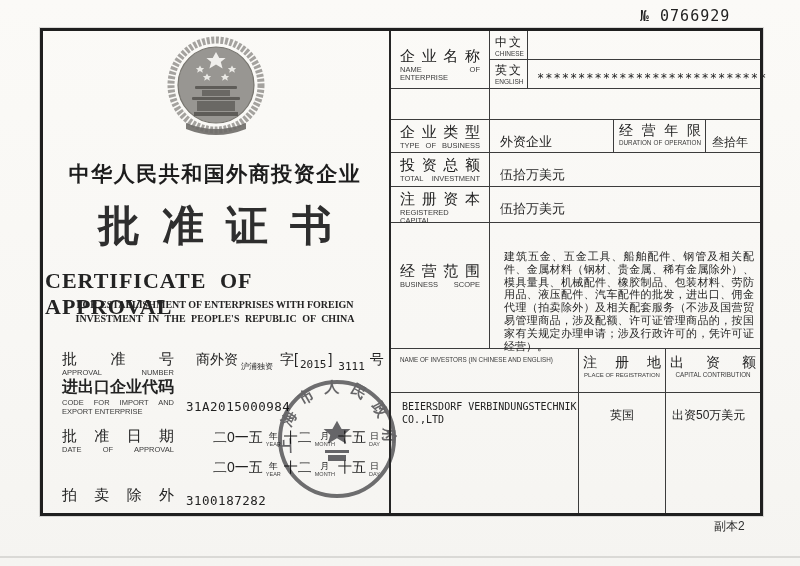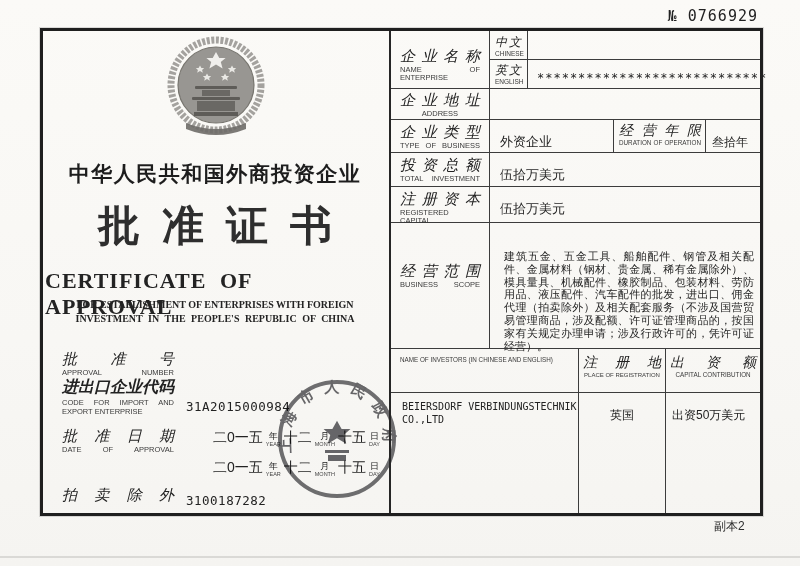--- a/index.html
+++ b/index.html
@@ -14,39 +14,39 @@
   .mono{font-family:"DejaVu Sans Mono","Liberation Mono",monospace;}
   .cert-border{
     left:40px; top:28px; width:723px; height:488px;
     border:3px solid #1f1f1f; box-sizing:border-box;
     box-shadow:0 0 0 1px rgba(120,120,120,.25);
   }
   .hline,.vline{background:#3c3c3c;}
   .hline{height:1px;}
   .vline{width:1px;}
   .flabel{line-height:1.05;}
-  .flabel .cn{display:block; font-size:15px; text-align:justify; text-align-last:justify; letter-spacing:0; color:#222;font-style:italic;}
+  .flabel .cn{display:block; font-size:15px; text-align:justify; text-align-last:justify; letter-spacing:0; color:#222;}
   .flabel .en{display:block; font-size:7.5px; text-align:justify; text-align-last:justify; color:#3a3a3a; margin-top:2px;}
   .flabel.small .cn{font-size:12px;}
   .flabel.small .en{font-size:6.5px;}
   .val{font-size:13px; color:#1e1e1e;}
   .dateval{display:flex; align-items:flex-start; gap:3px; font-size:14px; color:#222;}
   .unit{display:inline-flex; flex-direction:column; align-items:center; line-height:1; margin-top:3px;}
   .unit .ucn{font-size:9px;}
   .unit .uen{font-size:5.5px; margin-top:1px; color:#444;}
   .apvval{display:flex; align-items:flex-start; font-size:14px; color:#222;}
   .scopetext{font-size:11px; line-height:12.8px; color:#1e1e1e; text-align:justify;}
   .stamp{opacity:.82; mix-blend-mode:multiply;}
 </style>
 </head>
 <body>
 
 <div class="canvas">
 
-  <div class="abs mono" style="left:640px; top:7px; width:118px; font-size:15px; letter-spacing:1px; color:#222; text-align:right;">№ 0766929</div>
+  <div class="abs mono" style="left:640px; top:7px; width:118px; font-size:15px; letter-spacing:1px; color:#222; text-align:left;">№ 0766929</div>
 
   <div class="abs cert-border"></div>
 
   <svg class="abs" style="left:161px; top:33px;" width="110" height="118" viewBox="0 0 110 118">
     <defs>
       <polygon id="st5" points="50,15 61,35 82,35 66,49 72,70 50,57 28,70 34,49 18,35 39,35"></polygon>
     </defs>
     <circle cx="55" cy="52" r="45" fill="none" stroke="#9a9895" stroke-width="7" stroke-dasharray="3 1.6" opacity="0.9"></circle>
     <circle cx="55" cy="52" r="38" fill="#8f8d89" opacity="0.92"></circle>
     <circle cx="55" cy="52" r="38" fill="none" stroke="#77756f" stroke-width="1.2"></circle>
@@ -66,20 +66,29 @@
   <div class="abs serif" style="left:45px; top:198px; width:340px; text-align:center; font-size:42px; font-weight:bold; letter-spacing:22px; text-indent:22px; color:#2e2e2e;">批准证书</div>
   <div class="abs serif" style="left:45px; top:160px; width:340px; text-align:center; font-size:21px; font-weight:bold; letter-spacing:1.5px; color:#1d1d1d;">中华人民共和国外商投资企业</div>
   <div class="abs serif" style="left:45px; top:268px; width:340px; text-align:left; font-size:22px; font-weight:bold; letter-spacing:1px; word-spacing:7px; color:#232323;">CERTIFICATE OF APPROVAL</div>
   <div class="abs serif" style="left:45px; top:299px; width:340px; text-align:center; font-size:10px; font-weight:bold; color:#232323;">FOR ESTABLISHMENT OF ENTERPRISES WITH FOREIGN</div>
   <div class="abs serif" style="left:45px; top:313px; width:340px; text-align:center; font-size:10px; font-weight:bold; word-spacing:3px; color:#232323;">INVESTMENT IN THE PEOPLE'S REPUBLIC OF CHINA</div>
 
   <div class="abs flabel" style="left:62px; top:351px; width:112px;">
     <span class="cn">批准号</span>
     <span class="en">APPROVAL NUMBER</span>
   </div>
+  <div class="abs apvval" style="left:196px; top:351px;">
+    <span>商外资</span>
+    <span style="font-size:8px; margin:10px 3px 0 3px;">沪浦独资</span>
+    <span style="margin-left:4px;">字[</span>
+    <span class="mono" style="font-size:11px; margin:7px 2px 0 2px;">2015</span>
+    <span>]</span>
+    <span class="mono" style="font-size:11px; margin:9px 5px 0 6px;">3111</span>
+    <span>号</span>
+  </div>
 
   <div class="abs flabel" style="left:62px; top:379px; width:112px;">
     <span class="cn" style="font-size:16px; font-weight:bold;">进出口企业代码</span>
     <span class="en" style="text-align-last:left; line-height:1.25;">CODE FOR IMPORT AND EXPORT ENTERPRISE</span>
   </div>
   <div class="abs mono" style="left:186px; top:399px; font-size:12.5px; letter-spacing:.5px; color:#222;">31A2015000984</div>
 
   <div class="abs flabel" style="left:62px; top:428px; width:112px;">
     <span class="cn">批准日期</span>
     <span class="en">DATE OF APPROVAL</span>
@@ -161,24 +170,20 @@
   <div class="abs flabel small" style="left:495px; top:36px; width:26px;">
     <span class="cn">中文</span>
     <span class="en" style="text-align-last:center;">CHINESE</span>
   </div>
   <div class="abs flabel small" style="left:495px; top:64px; width:26px;">
     <span class="cn">英文</span>
     <span class="en" style="text-align-last:center;">ENGLISH</span>
   </div>
   <div class="abs mono" style="left:537px; top:71px; font-size:12px; letter-spacing:1px; color:#222;">****************************</div>
 
-  <div class="abs flabel" style="left:400px; top:92px; width:80px;">
-    <span class="cn">企业地址</span>
-    <span class="en" style="text-align-last:center;">ADDRESS</span>
-  </div>
 
   <div class="abs flabel" style="left:400px; top:124px; width:80px;">
     <span class="cn">企业类型</span>
     <span class="en">TYPE OF BUSINESS</span>
   </div>
   <div class="abs val" style="left:500px; top:133px;">外资企业</div>
   <div class="abs flabel" style="left:619px; top:123px; width:82px;">
     <span class="cn" style="font-size:14px;">经营年限</span>
     <span class="en" style="font-size:6.3px;">DURATION OF OPERATION</span>
   </div>

